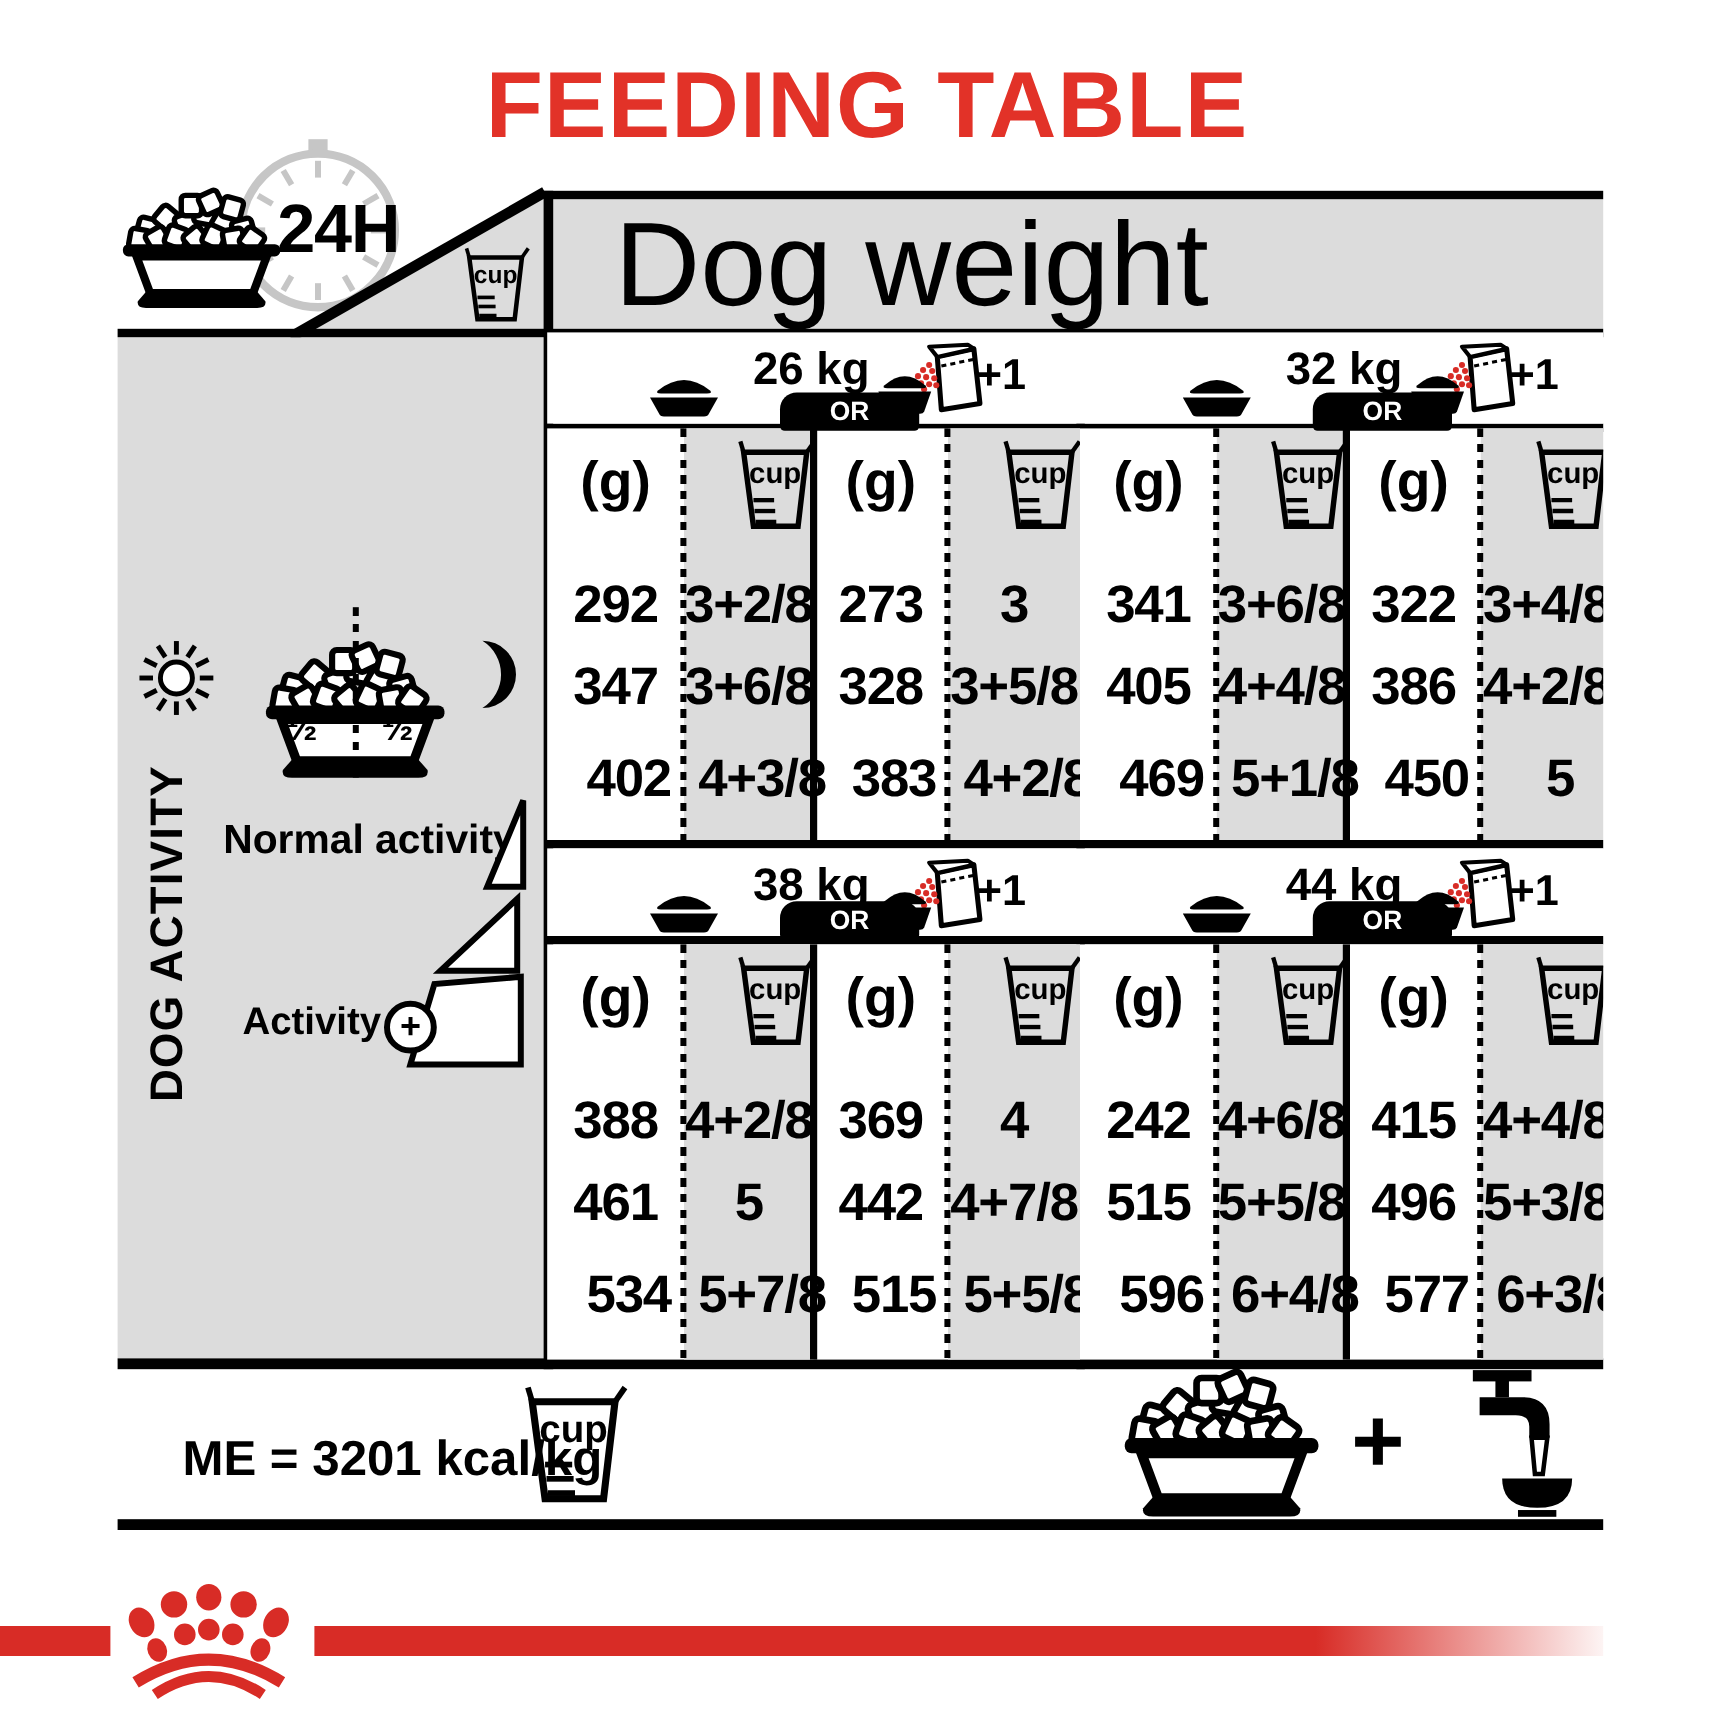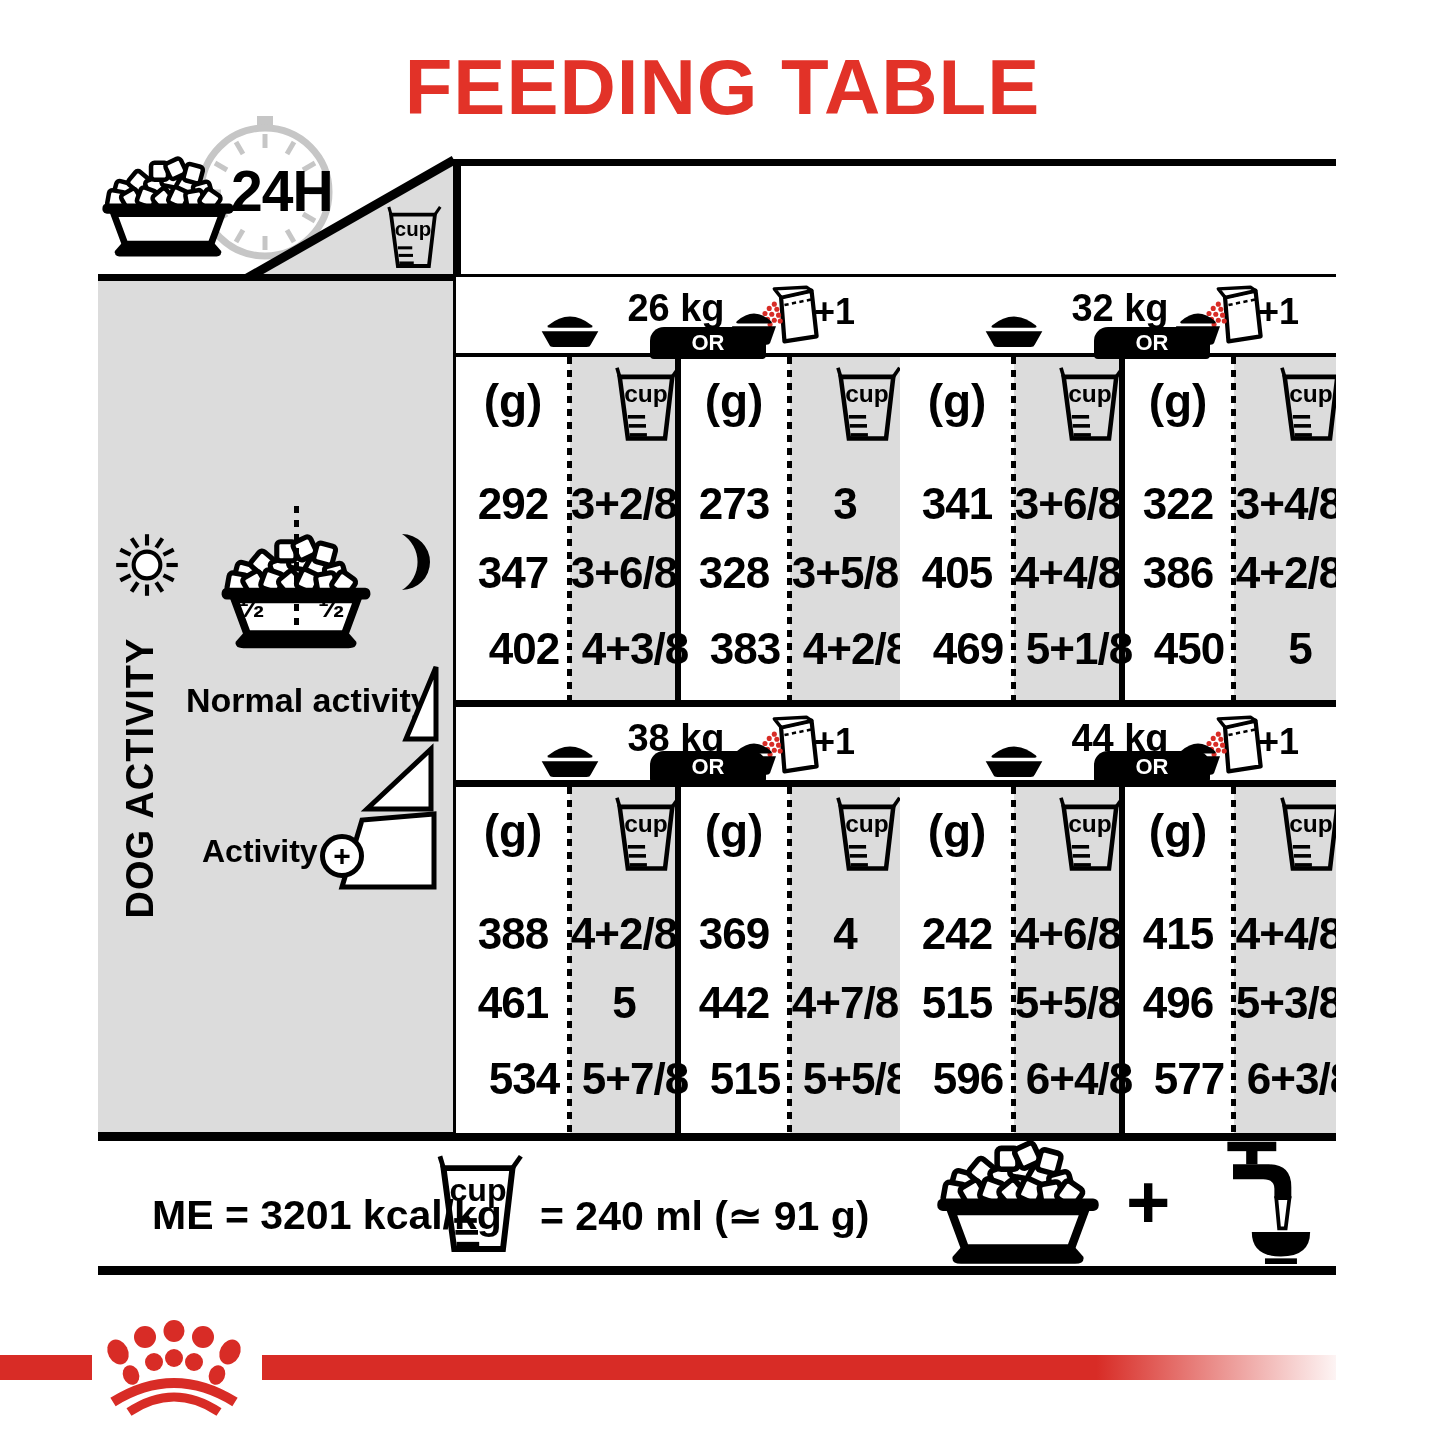--- a/index.html
+++ b/index.html
@@ -209,20 +209,21 @@
         <line x1="125" y1="105" x2="113" y2="98"></line>
       <line x1="46" y1="126" x2="53" y2="114"></line>
         <line x1="104" y1="126" x2="97" y2="114"></line>
     </g>
   </svg>
   <svg class="abs kibowl-top" viewBox="0 0 132 92">
       <use href="#sym-kibowl" xlink:href="#sym-kibowl"></use>
     </svg>
   <div class="abs h24">24H</div>
 
+  <div class="dw">Dog weight</div>
   <svg class="abs diag" viewBox="0 0 216 122">
     <polygon points="7,122 216,3 216,122" fill="var(--panel,#dcdcdc)"></polygon>
     <line x1="2" y1="122" x2="214" y2="1" stroke="#000" stroke-width="9"></line>
   </svg>
   <svg class="abs cup-diag" viewBox="0 0 74 86">
     <polygon points="8,12 66,12 58,80 17,80" fill="none" stroke="#000" stroke-width="5"></polygon>
     <line x1="8" y1="12" x2="5" y2="2" stroke="#000" stroke-width="4"></line>
     <line x1="66" y1="12" x2="73" y2="2" stroke="#000" stroke-width="4"></line>
     <text class="cuptext" x="37" y="40" font-size="27" text-anchor="middle">cup</text>
     <line x1="17" y1="56" x2="36" y2="56" stroke="#000" stroke-width="4"></line>
@@ -483,21 +484,20 @@
   <div class="me">ME = 3201 kcal/kg</div>
   <svg class="abs cup-foot" viewBox="0 0 74 86">
     <polygon points="8,12 66,12 58,80 17,80" fill="none" stroke="#000" stroke-width="5"></polygon>
     <line x1="8" y1="12" x2="5" y2="2" stroke="#000" stroke-width="4"></line>
     <line x1="66" y1="12" x2="73" y2="2" stroke="#000" stroke-width="4"></line>
     <text class="cuptext" x="37" y="40" font-size="27" text-anchor="middle">cup</text>
     <line x1="17" y1="56" x2="36" y2="56" stroke="#000" stroke-width="4"></line>
     <line x1="18" y1="66" x2="37" y2="66" stroke="#000" stroke-width="4"></line>
     <line x1="19" y1="76" x2="38" y2="76" stroke="#000" stroke-width="4"></line>
   </svg>
-  <div class="eq">= 240 ml (≃ 91 g)</div>
   <svg class="abs kibowl-bot" viewBox="0 0 132 92">
       <use href="#sym-kibowl" xlink:href="#sym-kibowl"></use>
     </svg>
   <div class="plusbig">+</div>
   <svg class="abs tap" viewBox="0 0 134 134">
       <use href="#sym-tap" xlink:href="#sym-tap"></use>
     </svg>
 
   <div class="stripe-l"></div>
   <div class="stripe-r"></div>

